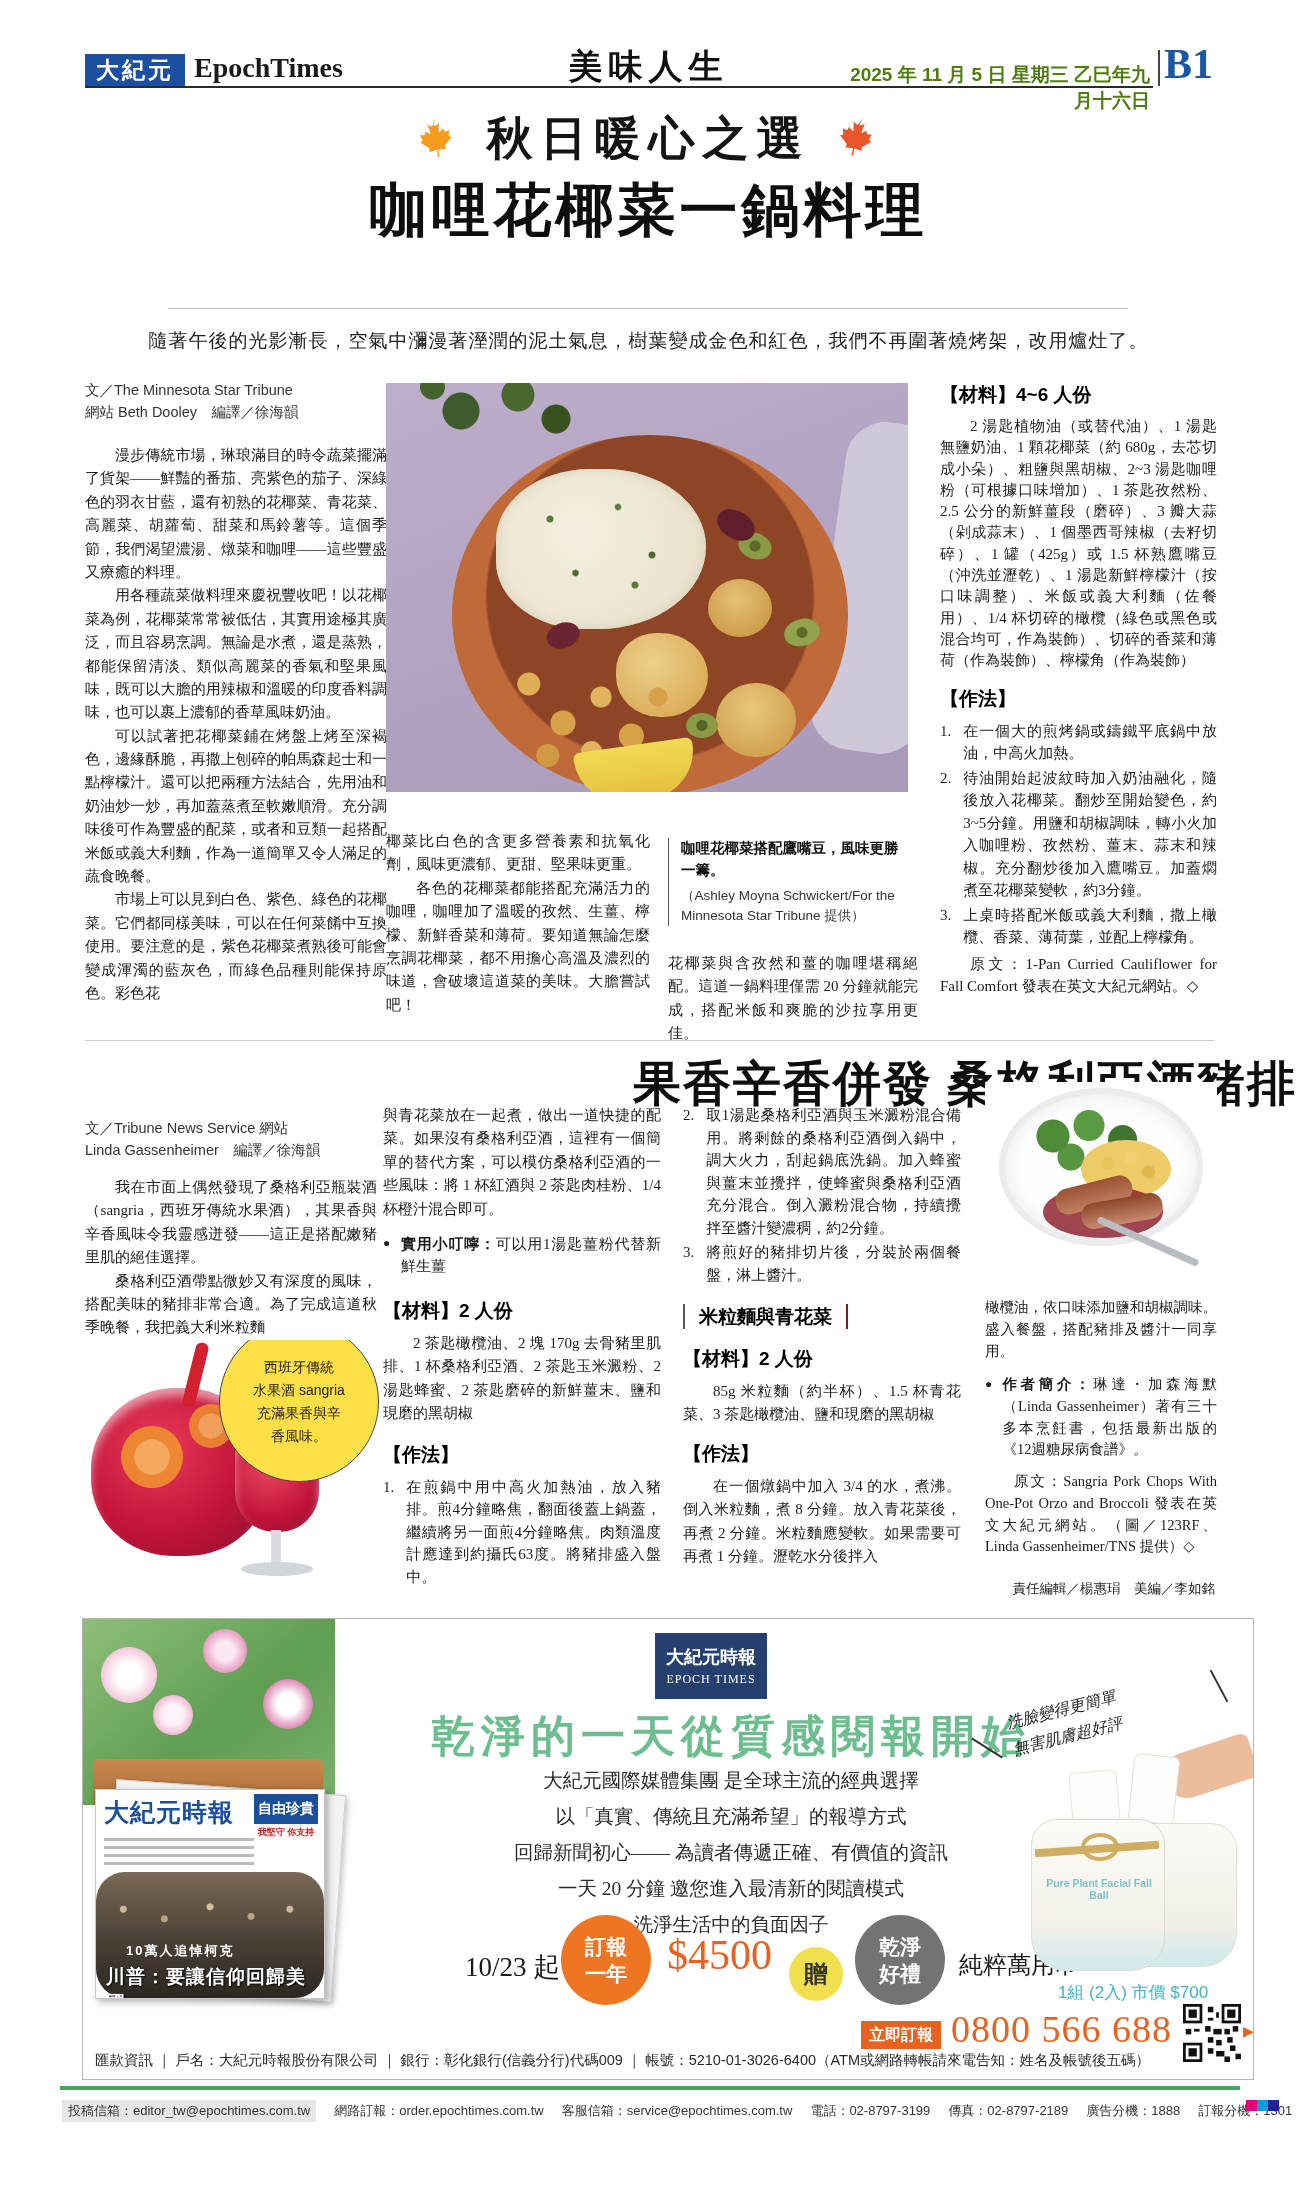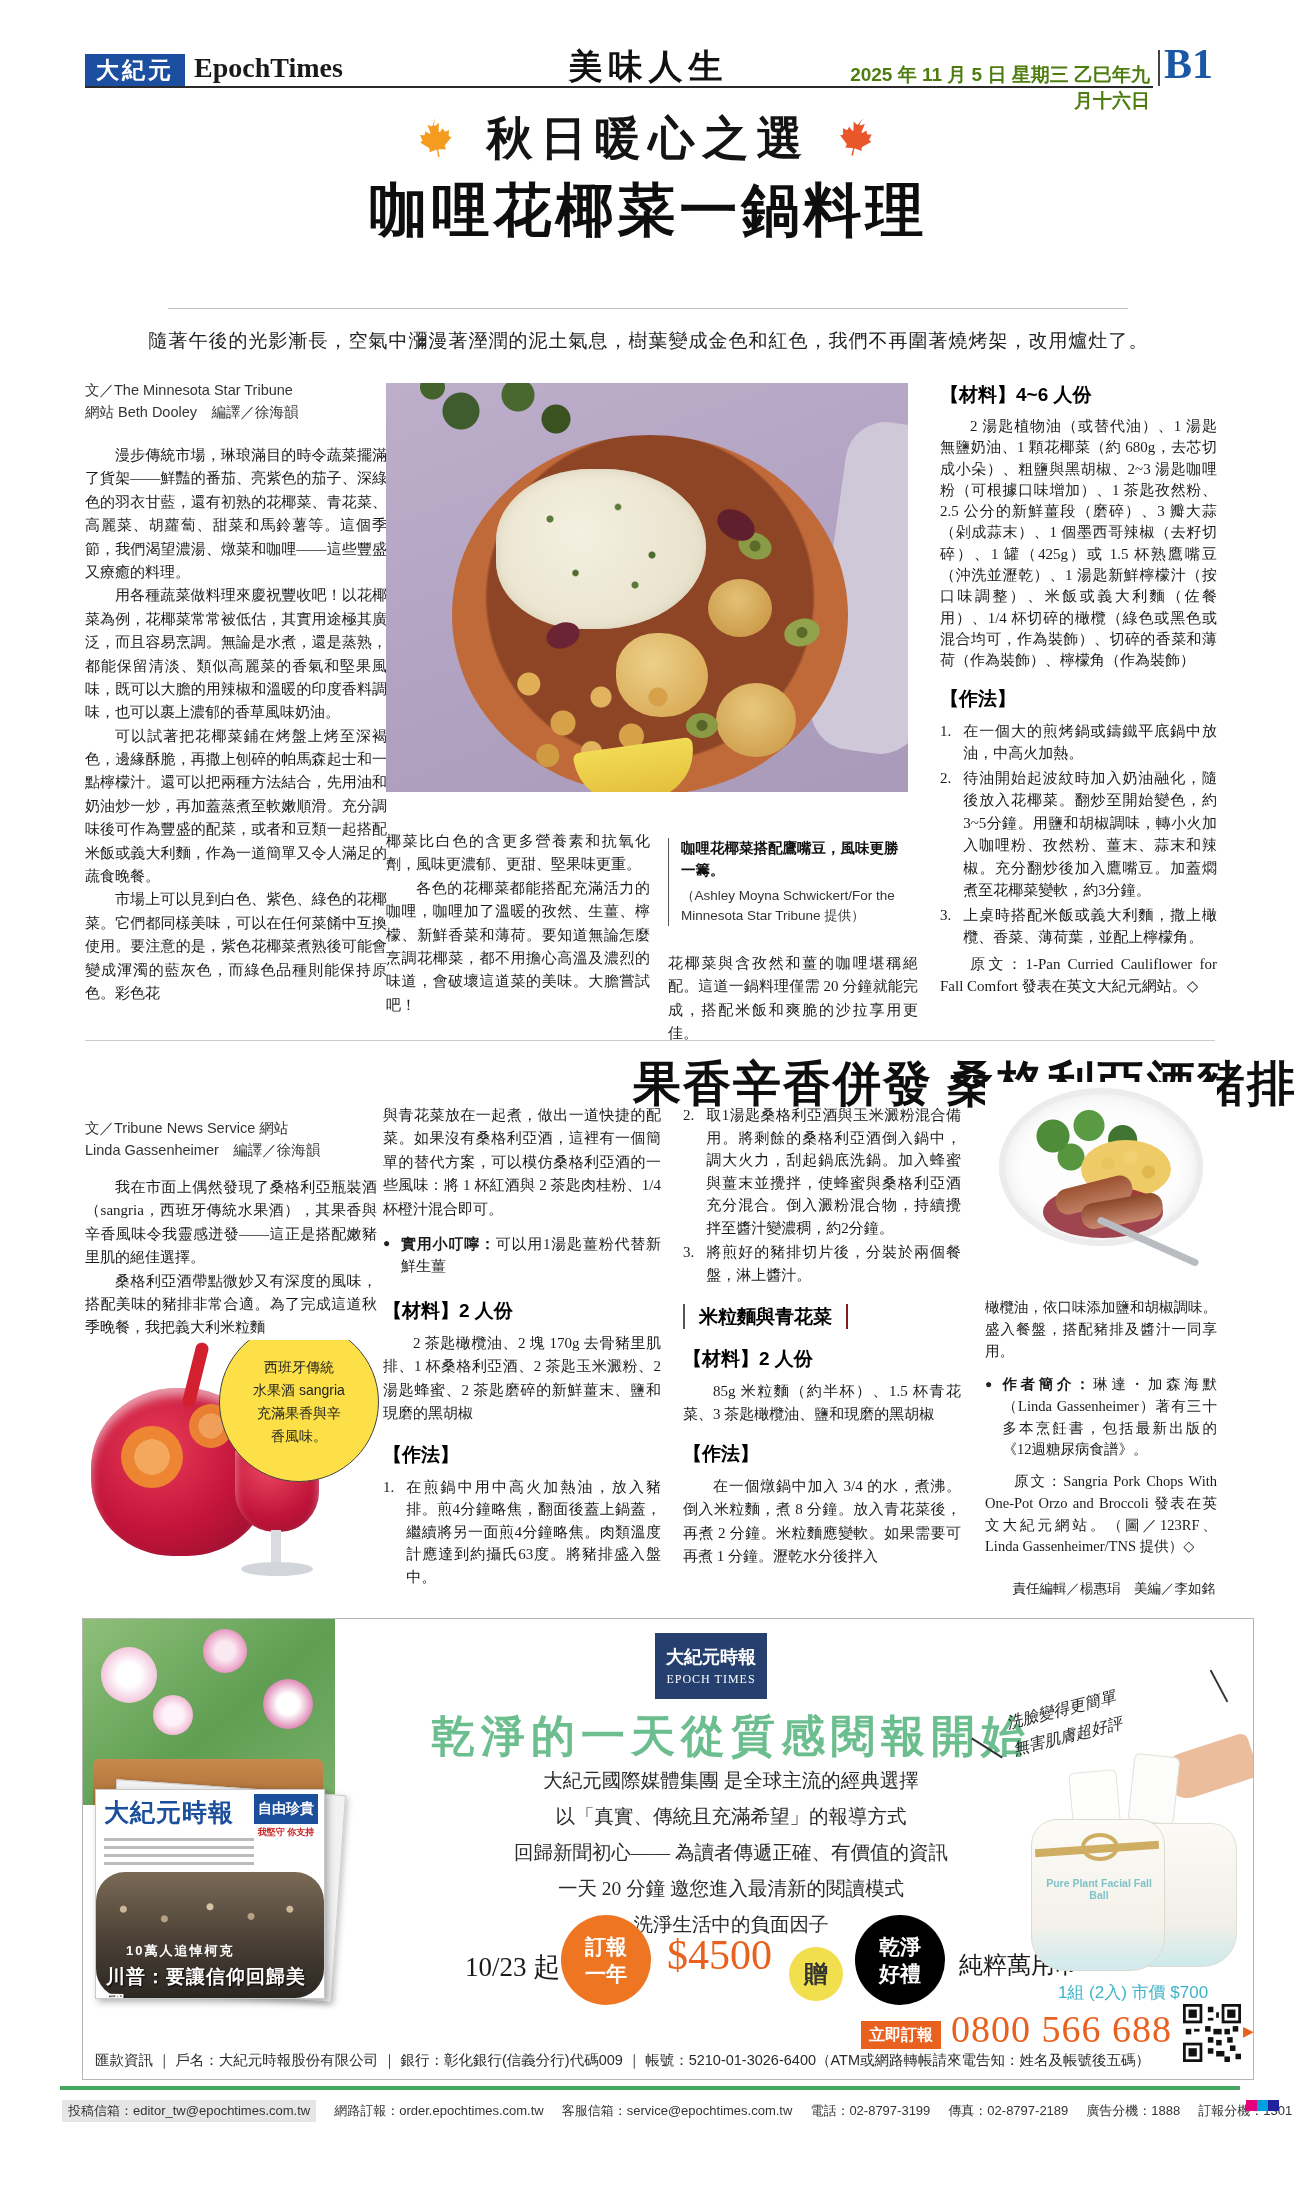--- a/index.html
+++ b/index.html
@@ -241,21 +241,21 @@
 
     <div style="position:absolute;left:382px;top:330px;font-size:27px;color:#1a1a1a;">10/23 起</div>
     <div class="circle-badge" style="position:absolute;left:478px;top:296px;width:90px;height:90px;background:#EE7623;font-size:21px;line-height:1.3;">
       <span style="white-space:pre-line;">訂報
 一年</span>
     </div>
     <div style="position:absolute;left:584px;top:312px;font-size:42px;color:#E8611F;">$4500</div>
     <div class="circle-badge" style="position:absolute;left:706px;top:328px;width:54px;height:54px;background:#F2DF4E;color:#333;font-size:24px;">
       <span>贈</span>
     </div>
-    <div class="circle-badge" style="position:absolute;left:772px;top:296px;width:90px;height:90px;background:#000000;font-size:21px;line-height:1.3;">
+    <div class="circle-badge" style="position:absolute;left:772px;top:296px;width:90px;height:90px;background:#737373;font-size:21px;line-height:1.3;">
       <span style="white-space:pre-line;">乾淨
 好禮</span>
     </div>
     <div style="position:absolute;left:876px;top:330px;font-size:24px;color:#1a1a1a;">純粹萬用巾</div>
 
     <div style="position:absolute;left:886px;top:128px;width:36px;height:2px;background:#333;transform:rotate(32deg);"></div>
     <div style="position:absolute;left:1118px;top:66px;width:36px;height:2px;background:#333;transform:rotate(62deg);"></div>
     <div class="caption-sans" style="position:absolute;left:924px;top:66px;width:200px;white-space:pre-line;font-size:16px;font-style:italic;color:#222;transform:rotate(-14deg);line-height:1.7;">洗臉變得更簡單
 無害肌膚超好評</div>
 

